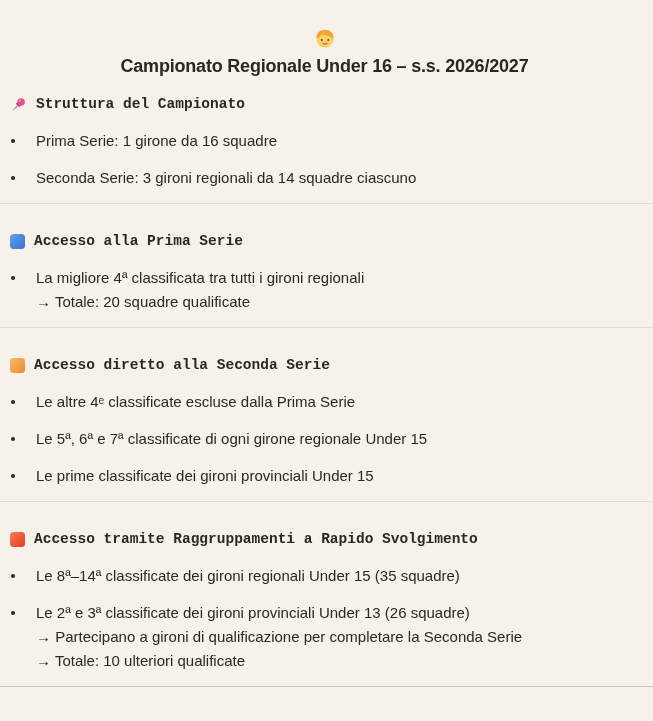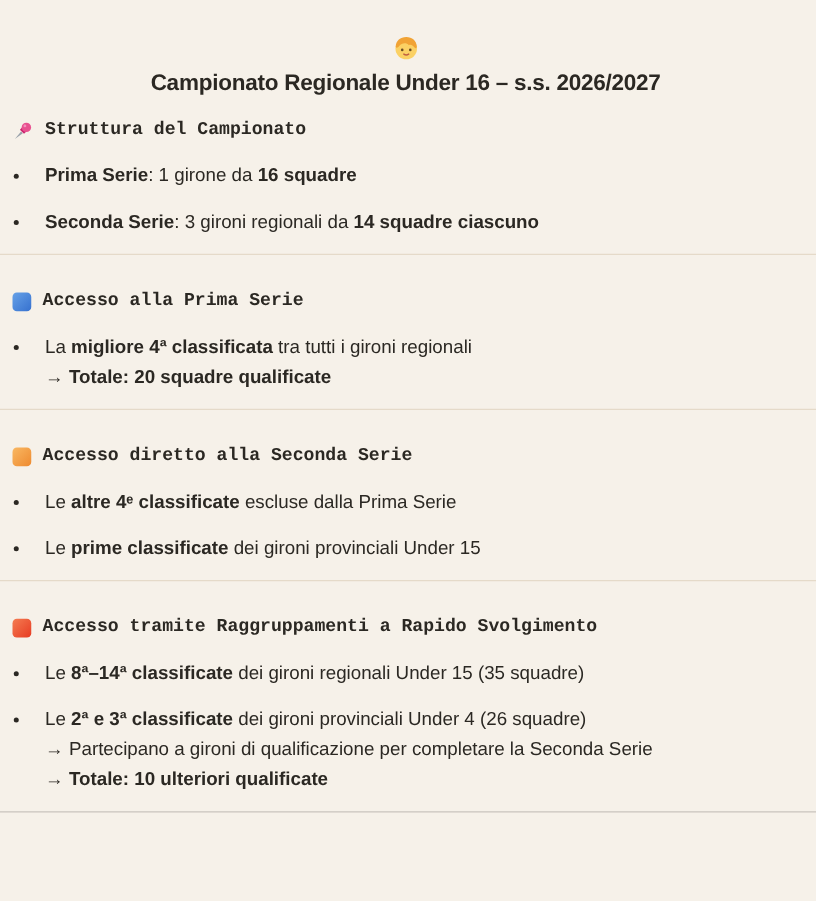--- a/index.html
+++ b/index.html
@@ -61,21 +61,21 @@
     content: "";
     position: absolute;
     left: 1px;
     top: 10px;
     width: 4px;
     height: 4px;
     border-radius: 50%;
     background: #2B2823;
   }
   .btext { flex: 1; }
-  .btext b { font-weight: 700; text-align: center; }
+  .btext b { font-weight: 400; text-align: center; }
   hr.divider {
     border: 0;
     border-top: 1px solid #E5DAC9;
     margin: 13px -14px 28px -10px;
   }
   hr.divider-bottom {
     border-top: 1px solid #C9C4BD;
   }
 </style>
 </head>
@@ -145,20 +145,26 @@
   </div>
   <div class="bullet">
     <span class="marker"></span>
     <div class="btext">
         <div class="line"><span>Le </span><b>altre 4ᵉ classificate</b><span> escluse dalla Prima Serie</span></div>
       </div>
   </div>
   <div class="bullet">
     <span class="marker"></span>
     <div class="btext">
+        <div class="line"><span>Le </span><b>5ª, 6ª e 7ª classificate</b><span> di ogni girone regionale Under 15</span></div>
+      </div>
+  </div>
+  <div class="bullet">
+    <span class="marker"></span>
+    <div class="btext">
         <div class="line"><span>Le </span><b>prime classificate</b><span> dei gironi provinciali Under 15</span></div>
       </div>
   </div>
 </section>
 
 <hr class="divider">
 
 <section>
   <div class="sec-head">
     <span class="sq" style="background: linear-gradient(135deg, rgb(244, 124, 82), rgb(231, 59, 34));"></span>
@@ -166,20 +172,20 @@
   </div>
   <div class="bullet">
     <span class="marker"></span>
     <div class="btext">
         <div class="line"><span>Le </span><b>8ª–14ª classificate</b><span> dei gironi regionali Under 15 (35 squadre)</span></div>
       </div>
   </div>
   <div class="bullet">
     <span class="marker"></span>
     <div class="btext">
-        <div class="line"><span>Le </span><b>2ª e 3ª classificate</b><span> dei gironi provinciali Under 4 (26 squadre)</span></div>
+        <div class="line"><span>Le </span><b>2ª e 3ª classificate</b><span> dei gironi provinciali Under 13 (26 squadre)</span></div>
         <div class="line"><span>→ Partecipano a gironi di qualificazione per completare la Seconda Serie</span></div>
         <div class="line"><span>→ </span><b>Totale: 10 ulteriori qualificate</b></div>
       </div>
   </div>
 </section>
 
 <hr class="divider divider-bottom">
 
 </body></html>

